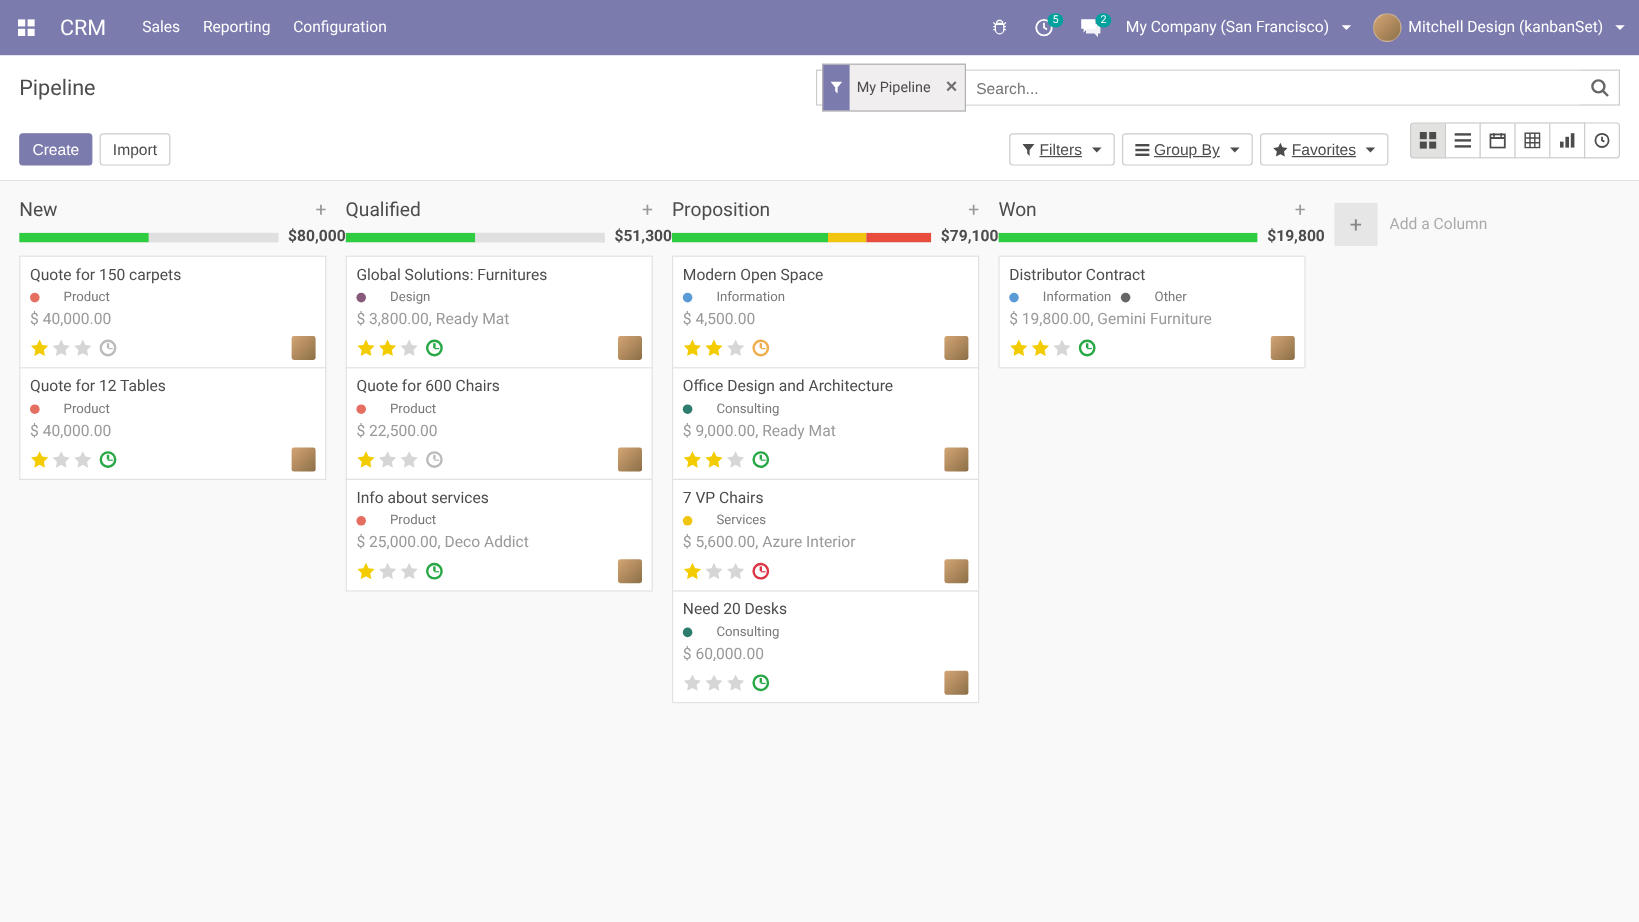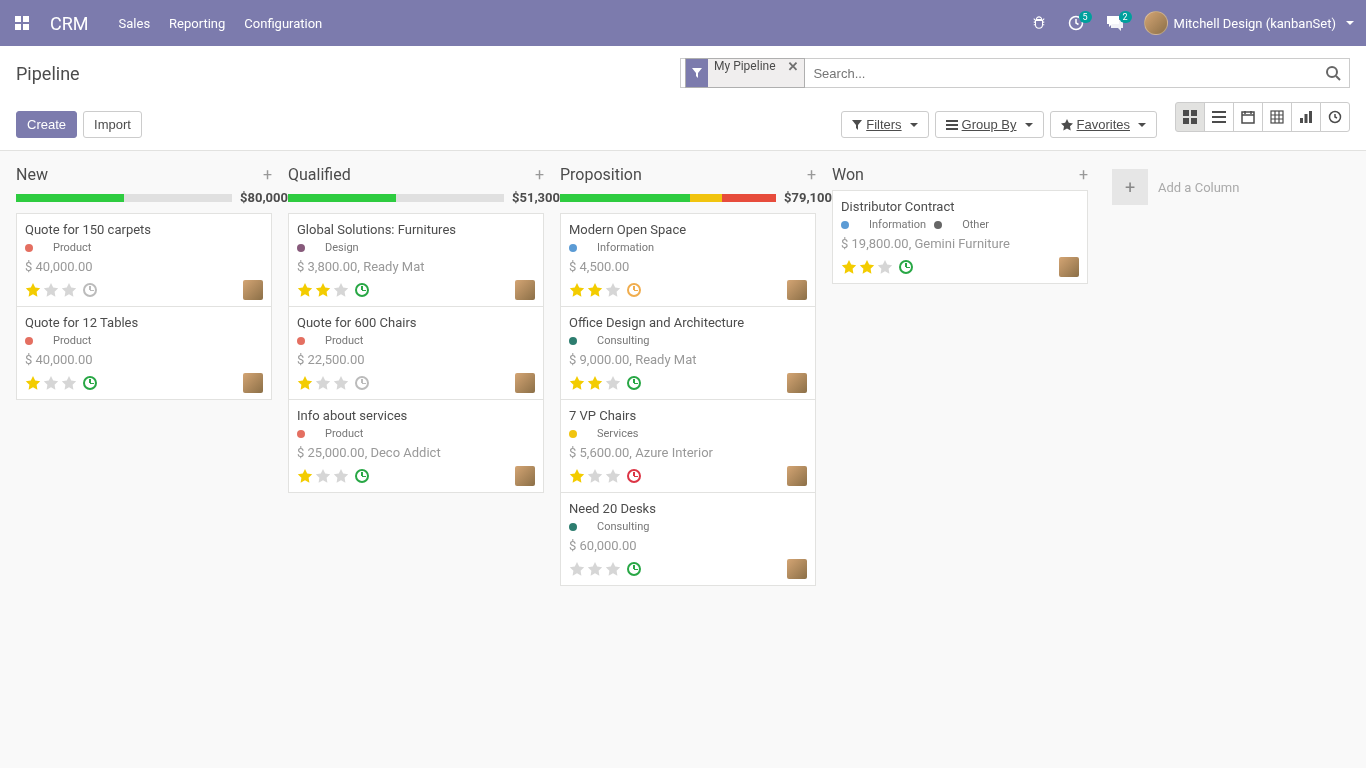--- a/index.html
+++ b/index.html
@@ -14,21 +14,21 @@
 .navbar-right { margin-left: auto; display: flex; align-items: center; gap: 10px; }
 .sys-icon { position: relative; padding: 6px; cursor: pointer; display: flex; align-items: center; }
 .badge { position: absolute; top: 2px; right: -2px; background: #00a09d; color: #fff; border-radius: 9px; font-size: 9px; padding: 0 4px; min-width: 12px; text-align: center; line-height: 12px; }
 .company-switch, .user-menu { display: flex; align-items: center; gap: 6px; padding: 6px 4px; cursor: pointer; font-size: 13px; }
 .avatar { width: 24px; height: 24px; border-radius: 50%; background: linear-gradient(135deg, #d4a574, #8b6f47); border: 1px solid rgba(255,255,255,0.3); }
 .caret { width: 0; height: 0; border-left: 4px solid transparent; border-right: 4px solid transparent; border-top: 4px solid #fff; margin-left: 4px; }
 .toolbar { border-bottom: 1px solid #e2e2e0; padding: 0 16px; }
 .toolbar-top { display: flex; align-items: center; padding: 12px 0 6px; }
 .breadcrumb { font-size: 18px; color: #4c4c4c; }
 .search-wrap { margin-left: auto; display: flex; align-items: center; border: 1px solid #ccc; background: #fff; height: 30px; width: 670px; }
-.search-facet { display: flex; background: #f0eeee; border: 1px solid #afafaf; margin: 0 0 0 4px; height: 30px; }
+.search-facet { display: flex; align-items: center; background: #f0eeee; border: 1px solid #afafaf; margin: 0 0 0 4px; height: 40px; }
 .facet-icon { background: #7c7bad; color: #fff; width: 22px; height: 100%; display: flex; align-items: center; justify-content: center; }
 .facet-label { padding: 0 6px; color: #4c4c4c; font-size: 12px; }
 .facet-remove { padding: 0 6px; cursor: pointer; color: #6f6f6f; font-size: 13px; font-weight: bold; }
 .search-input { border: none; outline: none; flex: 1; padding: 0 8px; font-size: 13px; height: 100%; }
 .search-icon { padding: 0 8px; color: #666; cursor: pointer; }
 .toolbar-bottom { display: flex; align-items: center; padding: 1px 0 12px; }
 .btn { border: 1px solid #ccc; background: #fff; padding: 5px 10px; font-size: 13px; cursor: pointer; border-radius: 3px; color: #4c4c4c; margin-top: 16px; }
 .btn-primary { background: #7c7bad; color: #fff; border-color: #7c7bad; }
 .toolbar-buttons { display: flex; gap: 6px; }
 .toolbar-filters { margin-left: auto; display: flex; gap: 6px; align-items: center; text-decoration: underline; }
@@ -104,20 +104,24 @@
         </svg>
       <span class="badge">5</span>
     </div>
     <div class="sys-icon">
       <svg width="18" height="16" viewBox="0 0 18 16" fill="#fff">
           <path d="M1 1h12v8H6l-3 3V9H1z"></path>
           <path d="M5 5h12v8h-2v3l-3-3H5z" fill="#fff" opacity="0.9"></path>
         </svg>
       <span class="badge">2</span>
     </div>
+    <div class="company-switch">
+      <span>My Company (San Francisco)</span>
+      <span class="caret"></span>
+    </div>
     <div class="user-menu">
       <div class="avatar"></div>
       <span>Mitchell Design (kanbanSet)</span>
       <span class="caret"></span>
     </div>
   </div>
 </div>
 
 <div class="toolbar">
   <div class="toolbar-top">
@@ -540,20 +544,26 @@
         <div class="card-avatar"></div>
       </div>
     </div>
       </div>
   </div>
     <div class="column">
     <div class="col-header">
       <span class="col-title">Won</span>
       <span class="col-add">+</span>
     </div>
+    <div class="col-bar-row">
+      <div class="col-bar">
+          <div class="bar-seg" style="background:#2ecc40;width:100%"></div>
+        </div>
+      <span class="col-amount">$19,800</span>
+    </div>
     <div class="cards">
         <div class="card">
       <div class="card-title">Distributor Contract</div>
       <div class="card-tags">
             <div class="tag">
               <span class="tag-dot" style="background:#5b9bd5"></span>
               <span>Information</span>
             </div>
             <div class="tag">
               <span class="tag-dot" style="background:#666"></span>

